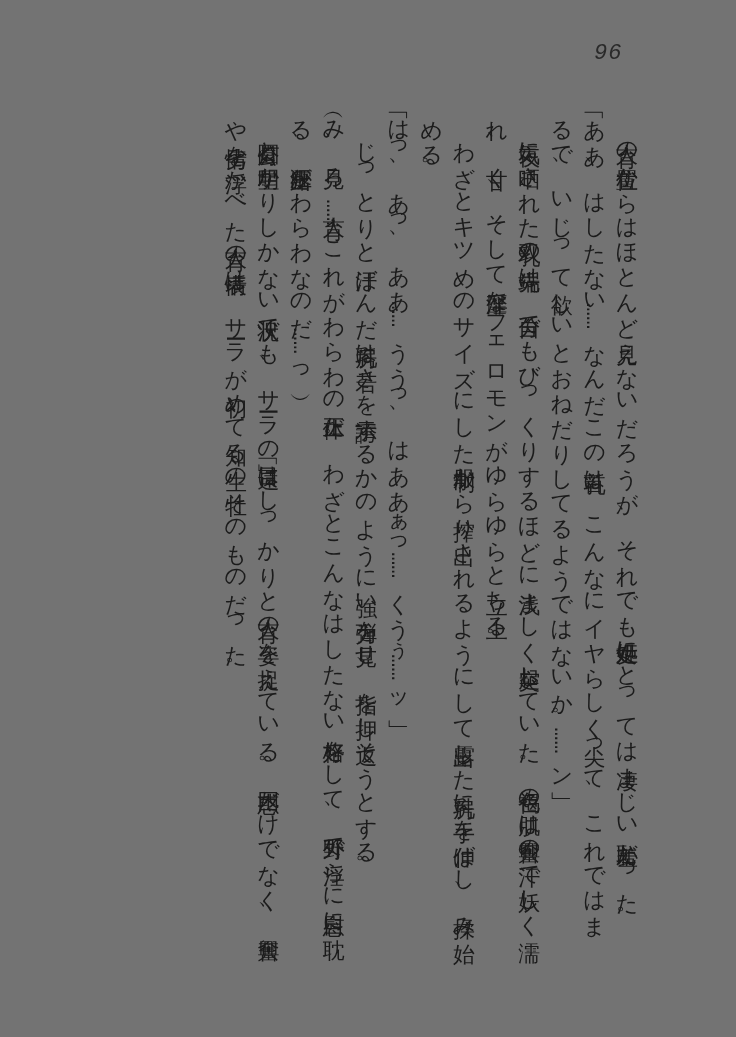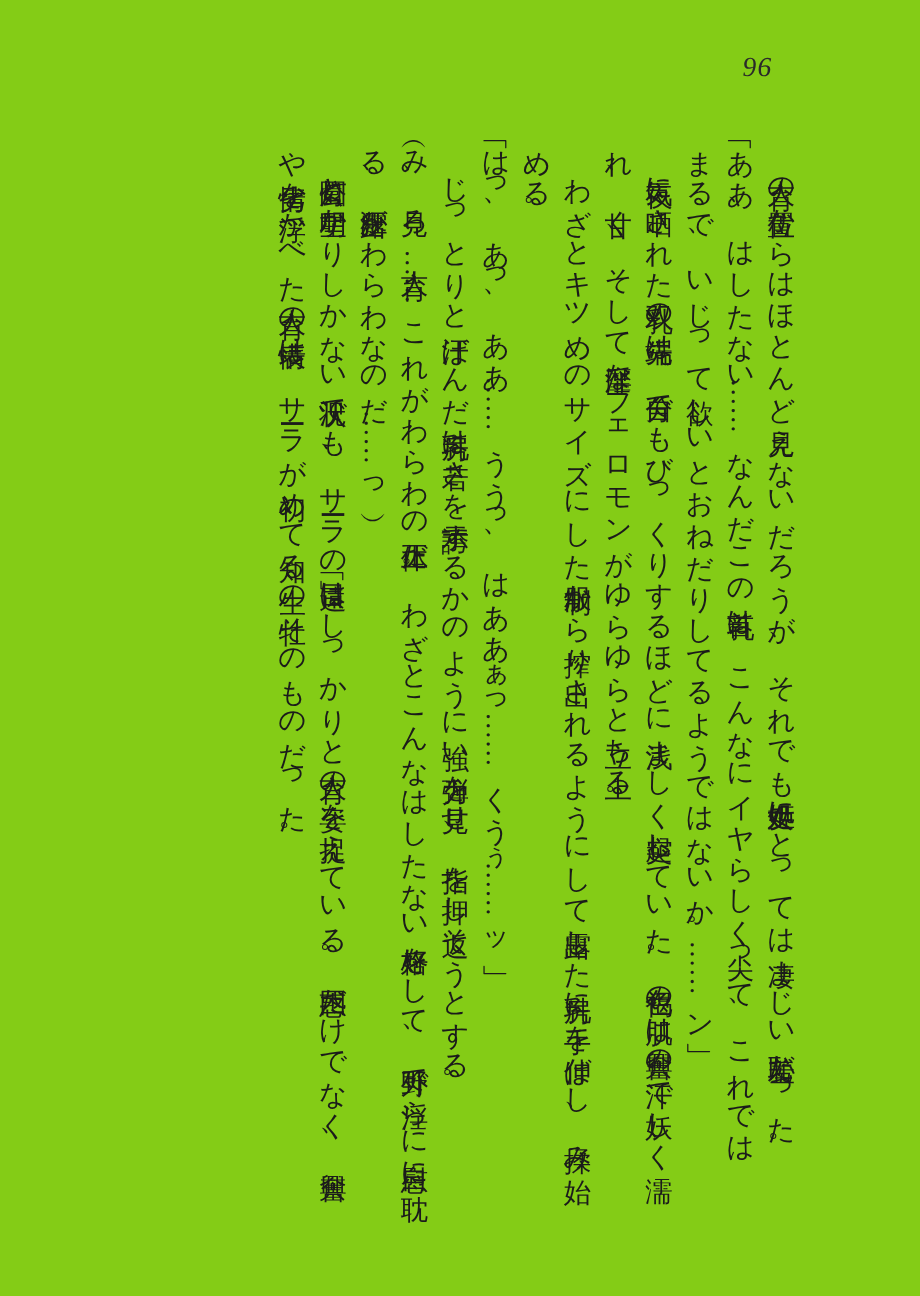--- a/index.html
+++ b/index.html
@@ -4,23 +4,23 @@
 <style>
   html, body {
     margin: 0;
     padding: 0;
     background: #ffffff;
   }
   .page {
     position: relative;
     width: 736px;
     height: 1037px;
-    background: #84cc16;
+    background: #737373;
     overflow: hidden;
-    font-family: Liberation Serif, serif;
+    font-family: Liberation Mono, monospace;
   }
   .page-number {
     position: absolute;
     top: 41px;
     left: 594px;
     font-size: 22px;
     font-style: italic;
     color: #2a2a2a;
     letter-spacing: 1px;
   }

